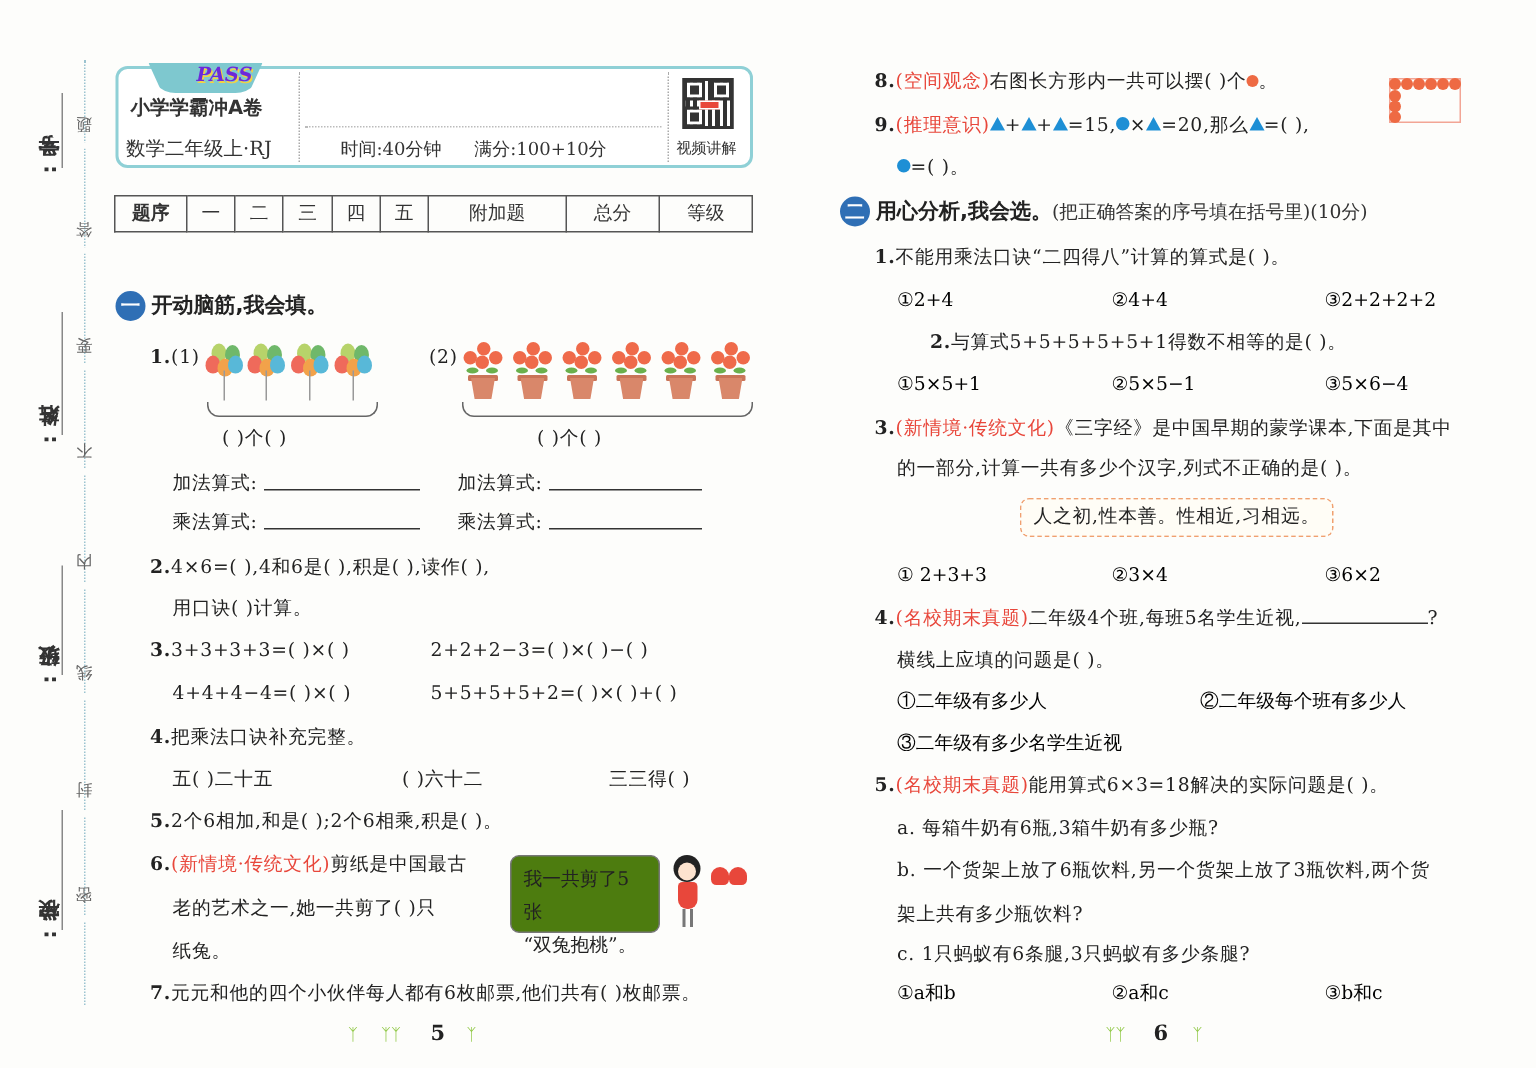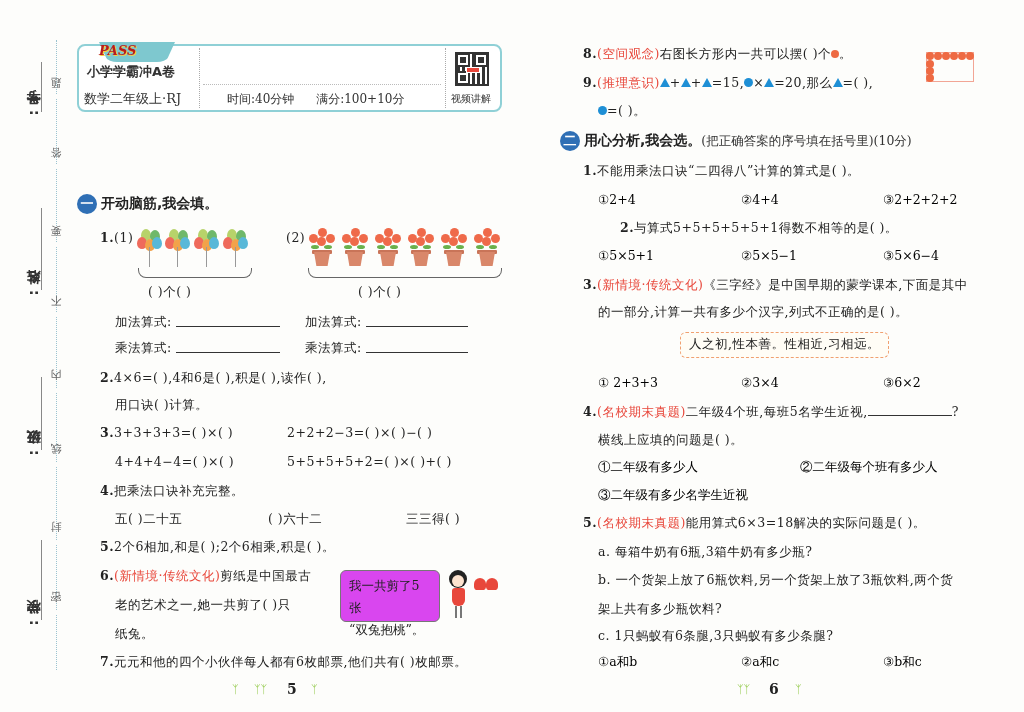--- a/index.html
+++ b/index.html
@@ -10,21 +10,21 @@
 
   
   .margin-dotted { position:absolute; left:56px; top:40px; width:0; height:630px; border-left:1px dotted #9bc3d0; }
   .margin-v { position:absolute; writing-mode: vertical-rl; transform: rotate(180deg); font-family:"DejaVu Sans","Liberation Sans",sans-serif; font-weight:bold; font-size:14px; color:#333; }
   .margin-line { position:absolute; width:1px; background:#888; left:41px; }
   .seal { position:absolute; left:50px; font-size:11px; color:#666; writing-mode: vertical-rl; transform: rotate(180deg); background:#fdfdfb; padding:2px 0;}
 
   
   .header { position:absolute; left:77px; top:44px; width:425px; height:68px; border:2px solid #8fd0d6; border-radius:8px; background:#fff; }
   .pass-badge { position:absolute; left:20px; top:-4px; width:76px; height:20px; background:#7ec8cf; border-radius:0 0 18px 18px; clip-path: polygon(0 0, 100% 0, 88% 100%, 12% 100%); }
-  .pass-text { position:absolute; left:20px; top:-3px; font-family:"DejaVu Serif",serif; font-style:italic; font-weight:bold; font-size:13px; color:#b91c1c; text-shadow: 1px 1px 0 #f5d142; }
+  .pass-text { position:absolute; left:52px; top:-3px; font-family:"DejaVu Serif",serif; font-style:italic; font-weight:bold; font-size:13px; color:#6d28d9; text-shadow: 1px 1px 0 #f5d142; }
   .hdr-series { position:absolute; left:8px; top:17px; font-family:"DejaVu Sans",sans-serif; font-size:13px; font-weight:bold; color:#333; }
   .hdr-grade { position:absolute; left:5px; top:44px; font-size:13px; color:#333; }
   .hdr-div1 { position:absolute; left:120px; top:2px; height:60px; border-left:1px dotted #aaa; }
   .hdr-div2 { position:absolute; left:366px; top:2px; height:60px; border-left:1px dotted #aaa; }
   .hdr-hline { position:absolute; left:124px; top:38px; width:238px; border-top:1px dotted #bbb; }
   .hdr-title { position:absolute; left:124px; top:8px; width:240px; text-align:center; font-family:"DejaVu Sans",sans-serif; font-size:19px; color:#e8473b; letter-spacing:1px; }
   .hdr-meta { position:absolute; left:148px; top:45px; font-size:12px; color:#333; }
   .hdr-meta span { margin-right:18px; }
   .qr { position:absolute; left:376px; top:6px; width:34px; height:34px; background:
       repeating-linear-gradient(90deg,#333 0 3px,#fff 3px 5px),
@@ -54,21 +54,21 @@
   .balloon { position:absolute; width:10px; height:12px; border-radius:50% 50% 50% 50% / 55% 55% 45% 45%; }
   .string { position:absolute; left:12px; top:18px; width:1px; height:20px; background:#999; }
   .flower-pot { position:absolute; width:30px; height:42px; }
   .petal { position:absolute; width:9px; height:9px; border-radius:50%; background:#ef6a4a; }
   .pot { position:absolute; left:7px; top:24px; width:16px; height:14px; background:#d9876a; clip-path: polygon(0 0,100% 0,85% 100%,15% 100%); }
   .pot-rim { position:absolute; left:5px; top:22px; width:20px; height:4px; background:#c97458; border-radius:1px; }
   .leaf { position:absolute; width:8px; height:4px; background:#6ab04c; border-radius:50%; }
   .brace { position:absolute; height:10px; border:1px solid #666; border-top:none; border-radius:0 0 8px 8px; }
 
   
-  .bubble { position:absolute; left:340px; top:570px; width:100px; height:52px; border:1px solid #777; border-radius:6px; background:#d946ef; padding:4px 8px; font-size:12.5px; line-height:22px; }
+  .bubble { position:absolute; left:340px; top:570px; width:100px; height:52px; border:1px solid #777; border-radius:6px; background:#4d7c0f; padding:4px 8px; font-size:12.5px; line-height:22px; }
   .girl { position:absolute; left:446px; top:570px; width:26px; height:50px; }
   .girl .head { position:absolute; left:3px; top:0; width:18px; height:18px; border-radius:50%; background:#222; }
   .girl .face { position:absolute; left:6px; top:5px; width:12px; height:12px; border-radius:50%; background:#fde3cf; }
   .girl .body { position:absolute; left:6px; top:18px; width:13px; height:18px; background:#e8473b; border-radius:3px 3px 6px 6px; }
   .girl .legs { position:absolute; left:9px; top:36px; width:7px; height:12px; border-left:2px solid #777; border-right:2px solid #777; }
   .rabbit { position:absolute; width:12px; height:12px; border-radius:50% 50% 30% 30%; background:#e8473b; }
 
   
   .pagenum { position:absolute; font-weight:bold; font-size:14px; color:#222; }
   .sprout { position:absolute; color:#8cc63f; font-size:11px; font-family:"DejaVu Sans",sans-serif; }
@@ -122,20 +122,31 @@
     <div class="q1"></div>
       <div class="q2"></div>
       <div class="q3"></div>
       <div class="mid"></div>
   </div>
   <div class="qr-label">视频讲解</div>
 </div>
 
 <table class="score">
   <tbody>
+      <tr>
+    <td class="first">题序</td>
+    <td>一</td>
+    <td>二</td>
+    <td>三</td>
+    <td>四</td>
+    <td>五</td>
+    <td>附加题</td>
+    <td>总分</td>
+    <td>等级</td>
+  </tr>
 </tbody>
   </table>
 
 <div class="sec" style="left:77px; top:194px;">
   <div class="sec-badge">一</div>
   <span class="sec-title">开动脑筋,我会填。</span>
 </div>
 
 <div class="line" style="left:100px; top:230px;">
   <span class="qn">1.</span><span>(1)</span>

